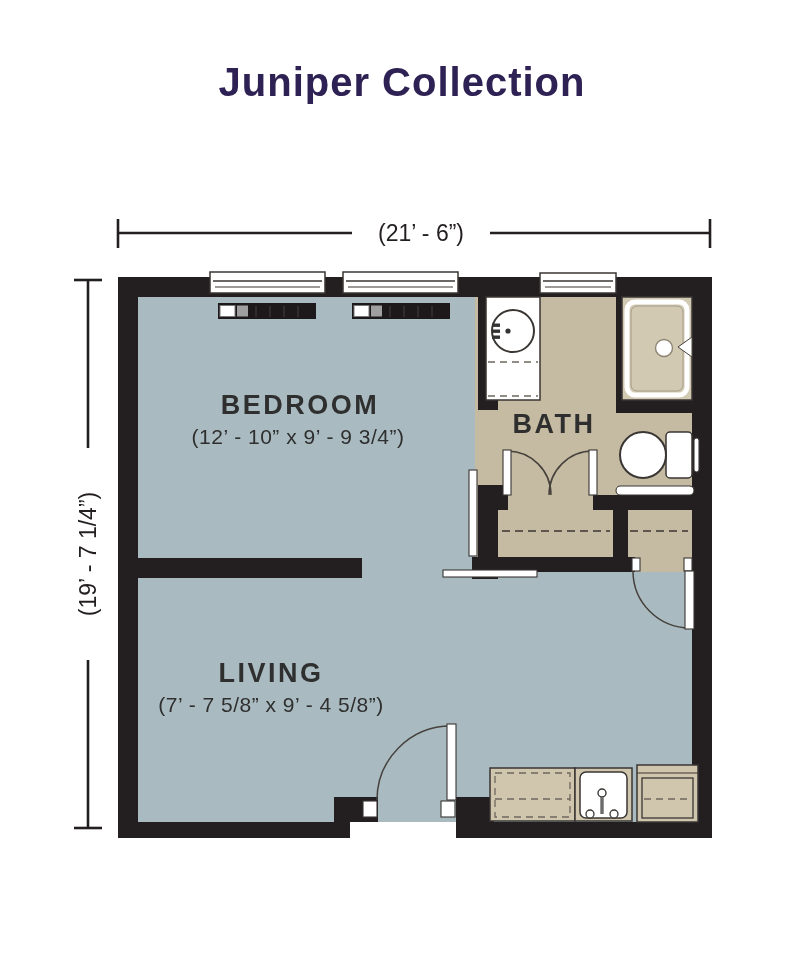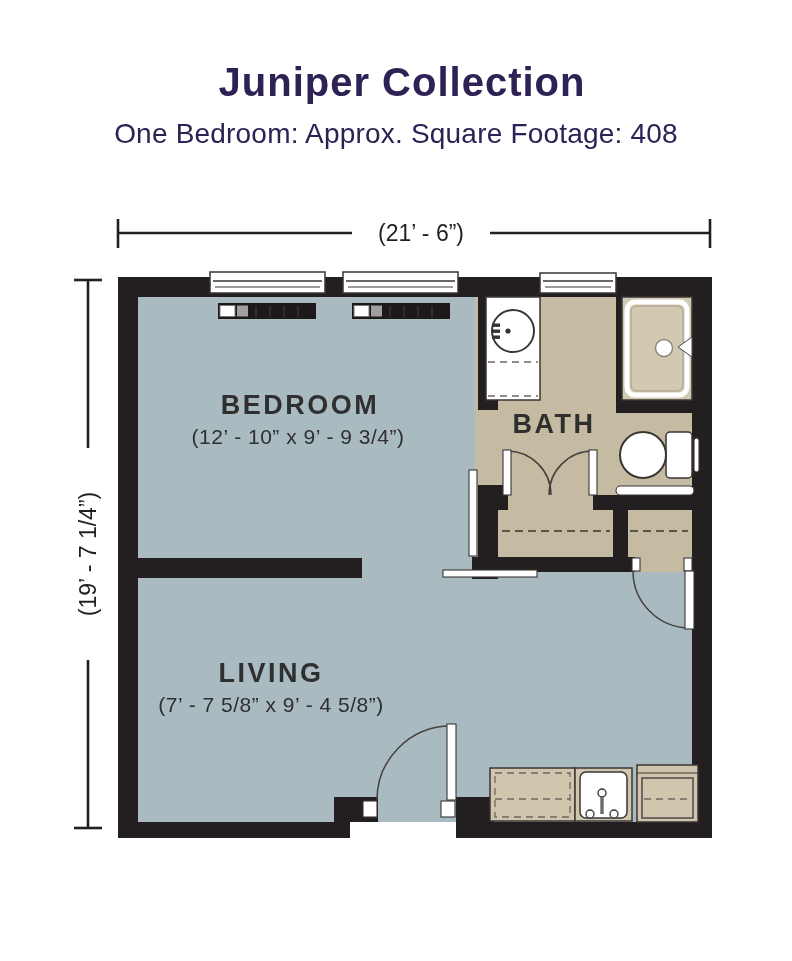--- a/index.html
+++ b/index.html
@@ -35,21 +35,20 @@
   .dim-text{font-size:23px;fill:var(--c-wall);}
   .room-label{font-size:27px;font-weight:600;letter-spacing:2.5px;fill:var(--c-label);}
   .room-size{font-size:21px;font-weight:500;letter-spacing:0.5px;fill:var(--c-label);}
   .seam{stroke:#464042;stroke-width:1;}
 </style>
 </head>
 <body>
 
 <div class="header">
   <h1 class="title">Juniper Collection</h1>
-  <p class="subtitle">One Bedroom: Approx. Square Footage: 408</p>
 </div>
 
 <svg width="792" height="961" viewBox="0 0 792 961">
 
   <g>
     <line class="dimline" x1="118" y1="219" x2="118" y2="248"></line>
     <line class="dimline" x1="710" y1="219" x2="710" y2="248"></line>
     <line class="dimline" x1="118" y1="233" x2="352" y2="233"></line>
     <line class="dimline" x1="490" y1="233" x2="710" y2="233"></line>
     <text class="dim-text" x="421" y="241">(21’ - 6”)</text>

